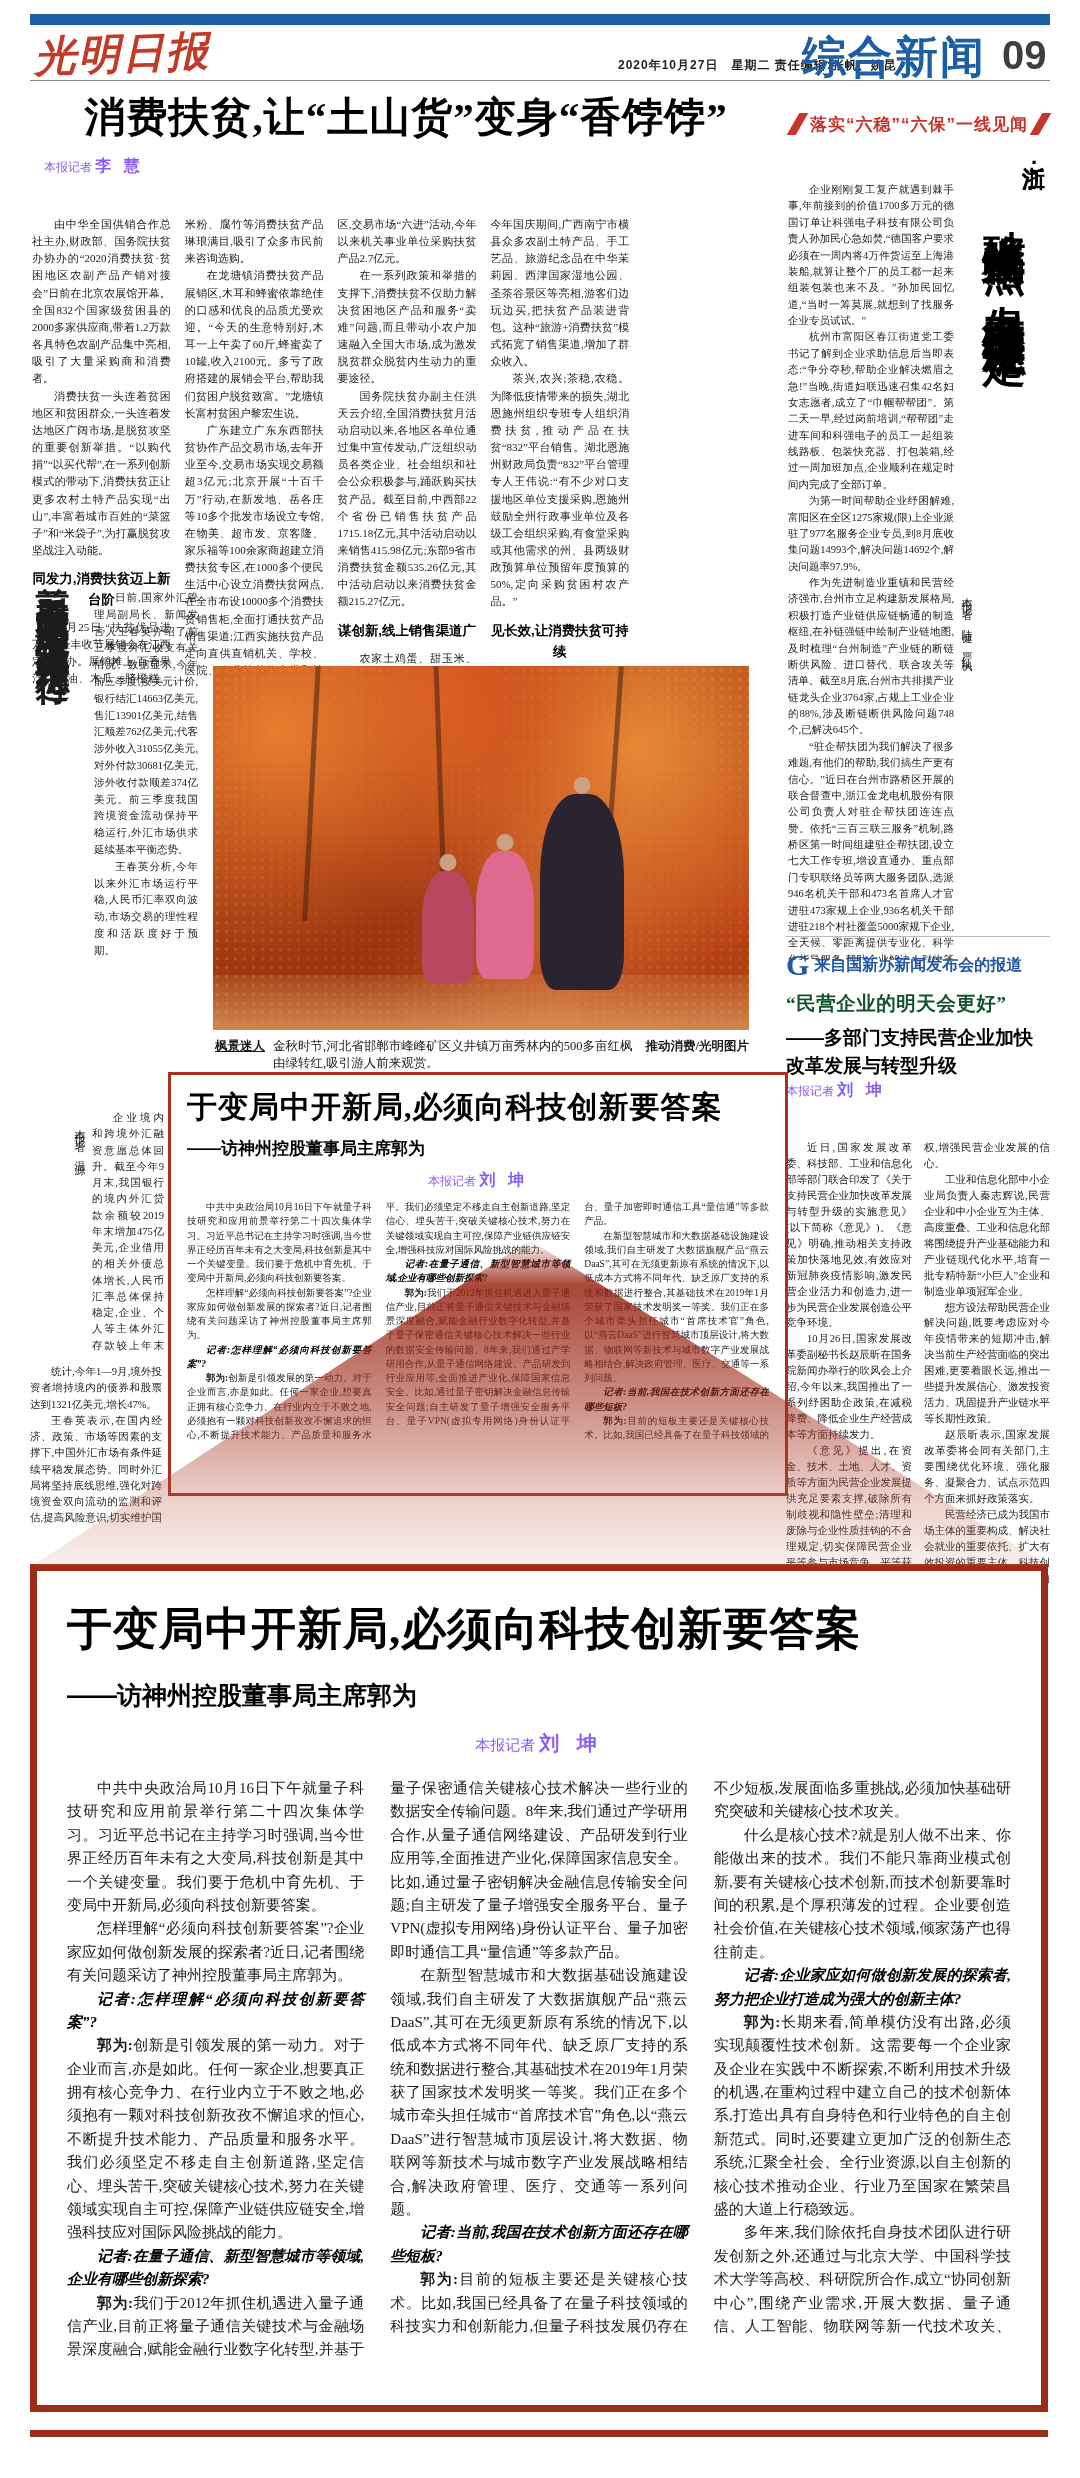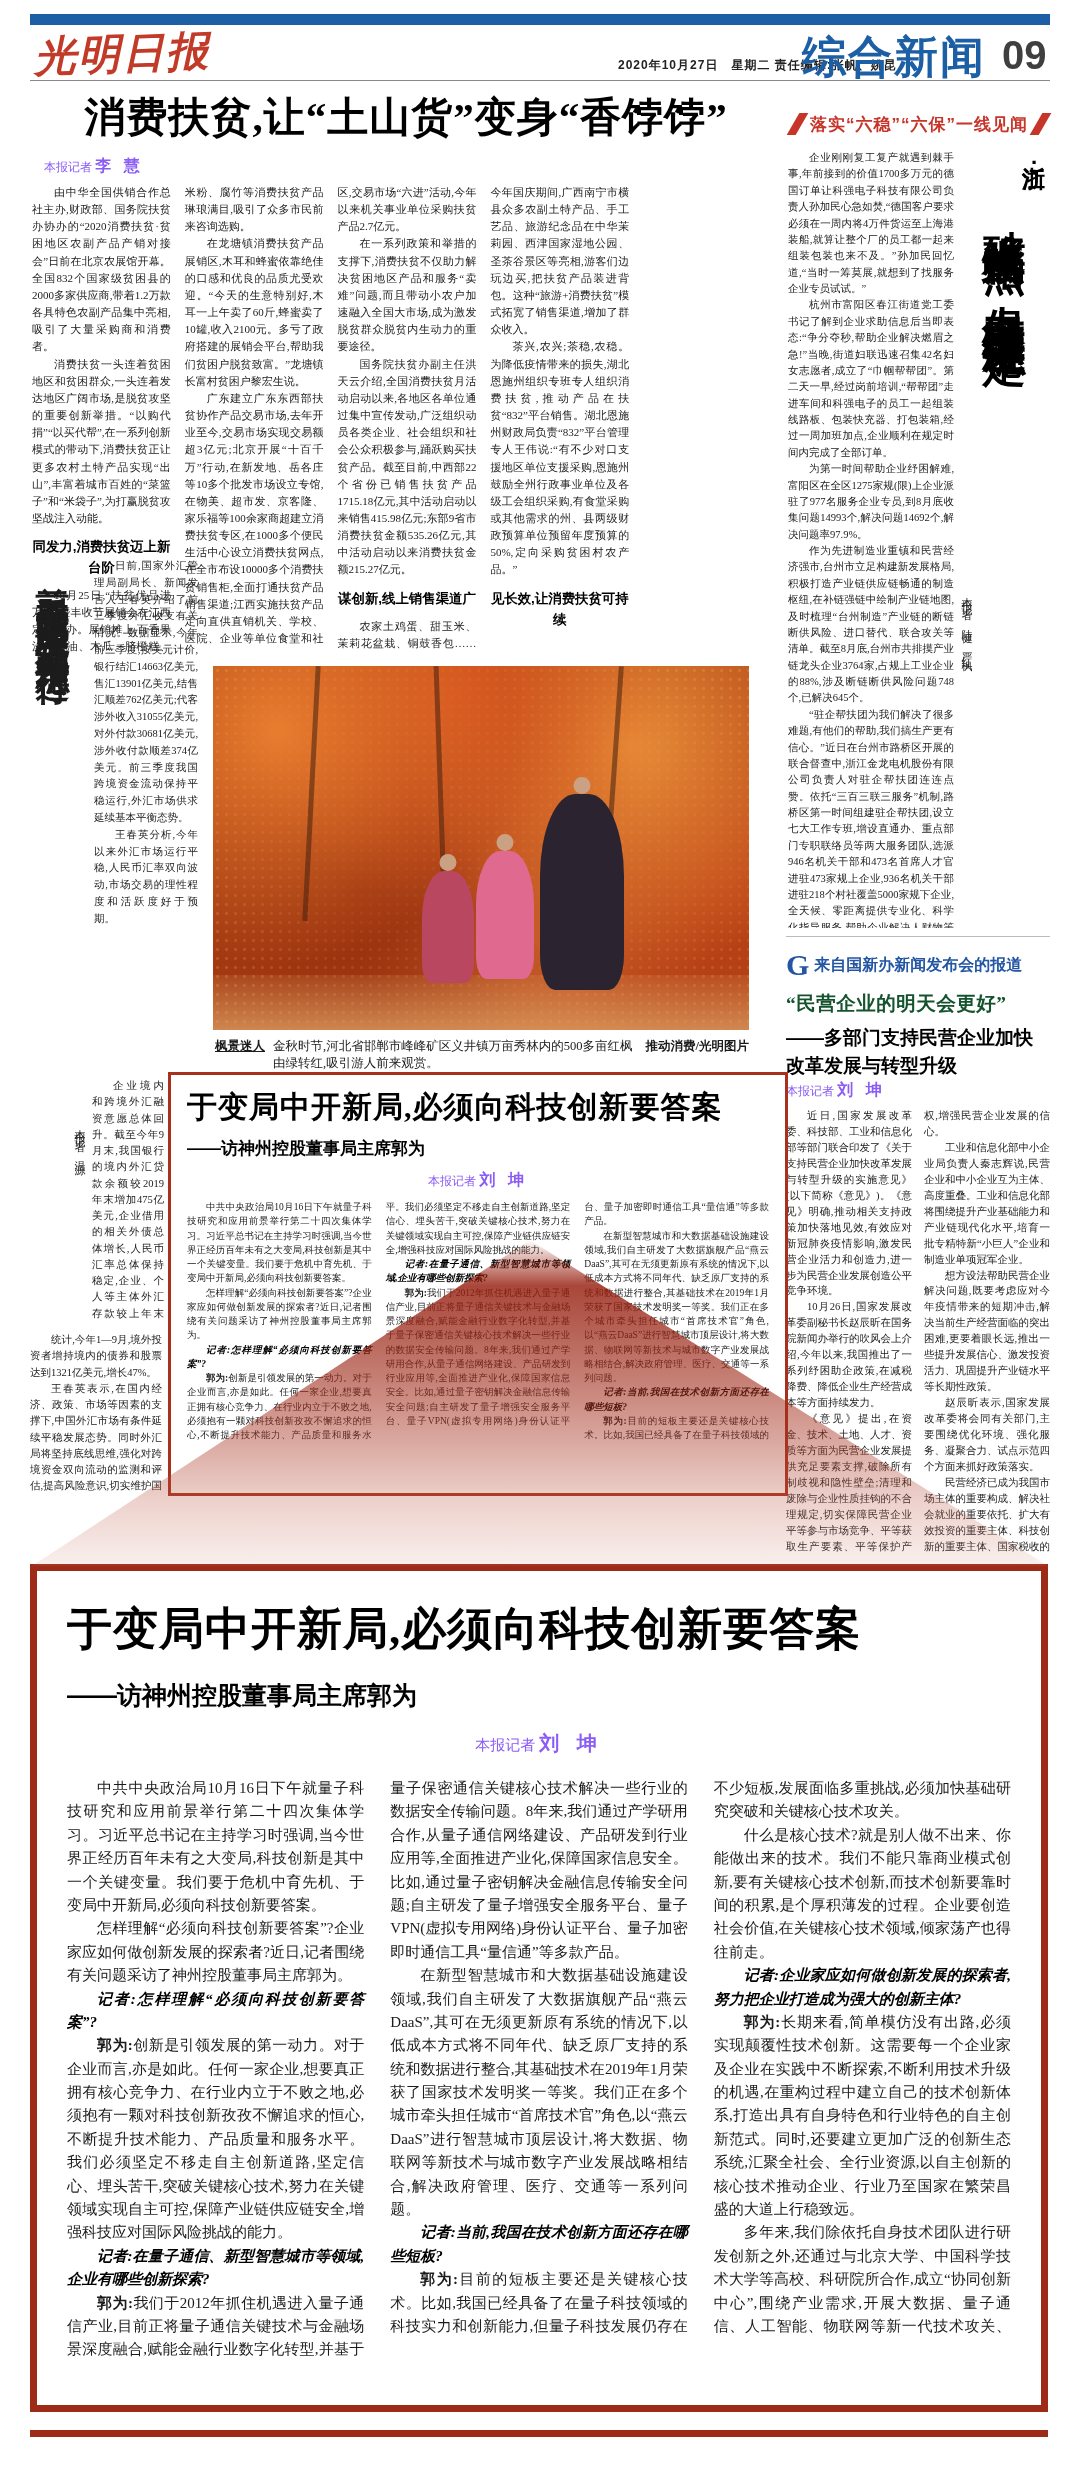--- a/index.html
+++ b/index.html
@@ -16,21 +16,21 @@
   .page-no{left:1002px;top:33px;font-size:40px;font-weight:600;color:#3f3f3f;}
   .head-rule{left:30px;top:80px;width:1020px;height:0;border-top:1.5px solid #8a8a8a;}
 
   
   .news{text-align:justify;color:#1b1b1b;font-family:"Liberation Serif","DejaVu Serif",serif;}
   .news p{margin:0;text-indent:2em;}
   .news p.sub{font-weight:900;text-indent:0;text-align:center;font-family:"Liberation Sans",sans-serif;
               margin:10px 0 8px 0;font-size:1.22em;color:#000;}
   .news p.q{font-weight:bold;font-style:italic;color:#000;}
   .news p b{font-style:normal;}
-  .cols{column-fill:auto;overflow:hidden;}
+  .cols{column-fill:auto;overflow:hidden;margin-top:32px;}
 
   
   .main-headline{left:30px;top:90px;width:752px;text-align:center;font-size:41px;font-weight:900;
                  color:#000;font-family:"Liberation Serif",serif;letter-spacing:1px;}
   .byline{font-size:12px;color:#8b5cf6;text-align:center;}
   .byline b{font-size:16px;letter-spacing:4px;}
   .xiaofei-byline{left:44px;top:156px;}
   .xiaofei-body{left:32px;top:184px;width:750px;height:474px;column-count:5;column-gap:14px;
                 font-size:11px;line-height:1.56;}
 

